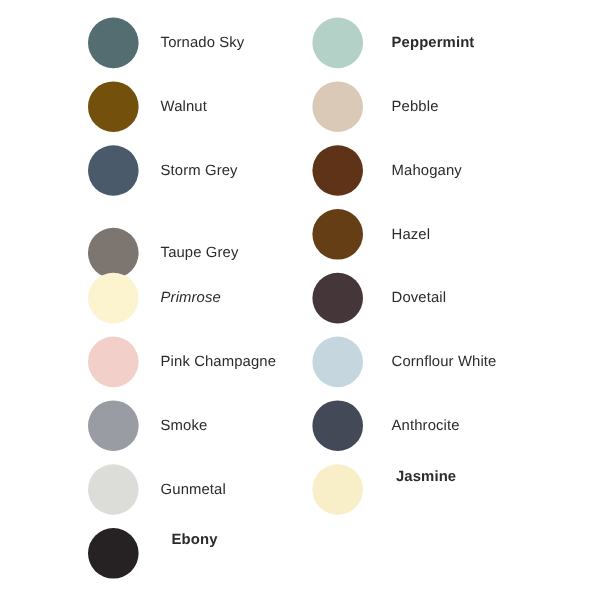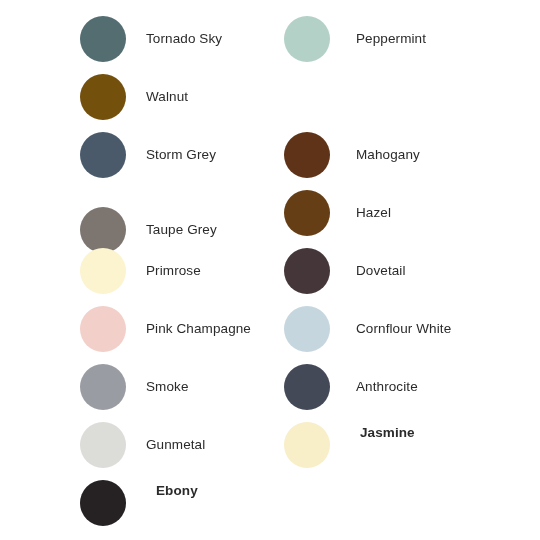--- a/index.html
+++ b/index.html
@@ -86,21 +86,21 @@
         <div class="swatch-label">Walnut</div>
       </div>
       <div class="swatch-row" style="top: 126px;">
         <div class="swatch-dot" style="background: rgb(74, 90, 107);"></div>
         <div class="swatch-label">Storm Grey</div>
       </div>
       <div class="swatch-row" style="top: 201px;">
         <div class="swatch-dot" style="background: rgb(124, 117, 112);"></div>
         <div class="swatch-label">Taupe Grey</div>
       </div>
-      <div class="swatch-row" style="top: 242px;">
+      <div class="swatch-row" style="top: 242px; font-style: italic;">
         <div class="swatch-dot" style="background: rgb(252, 243, 207);"></div>
         <div class="swatch-label">Primrose</div>
       </div>
       <div class="swatch-row" style="top: 300px;">
         <div class="swatch-dot" style="background: rgb(242, 207, 201);"></div>
         <div class="swatch-label">Pink Champagne</div>
       </div>
       <div class="swatch-row" style="top: 358px;">
         <div class="swatch-dot" style="background: rgb(154, 156, 163);"></div>
         <div class="swatch-label">Smoke</div>
@@ -108,23 +108,27 @@
       <div class="swatch-row" style="top: 416px;">
         <div class="swatch-dot" style="background: rgb(220, 221, 216);"></div>
         <div class="swatch-label">Gunmetal</div>
       </div>
       <div class="swatch-row label-offset" style="top: 474px;">
         <div class="swatch-dot" style="background: rgb(38, 34, 35);"></div>
         <div class="swatch-label">Ebony</div>
       </div>
     </div>
   <div class="swatch-column column-right">
-      <div class="swatch-row" style="top: 10px;">
+      <div class="swatch-row" style="top: 10px; font-weight: bold;">
         <div class="swatch-dot" style="background: rgb(180, 209, 199);"></div>
         <div class="swatch-label">Peppermint</div>
+      </div>
+      <div class="swatch-row" style="top: 68px;">
+        <div class="swatch-dot" style="background: rgb(218, 201, 183);"></div>
+        <div class="swatch-label">Pebble</div>
       </div>
       <div class="swatch-row" style="top: 126px;">
         <div class="swatch-dot" style="background: rgb(94, 51, 24);"></div>
         <div class="swatch-label">Mahogany</div>
       </div>
       <div class="swatch-row" style="top: 184px;">
         <div class="swatch-dot" style="background: rgb(101, 62, 22);"></div>
         <div class="swatch-label">Hazel</div>
       </div>
       <div class="swatch-row" style="top: 242px;">

